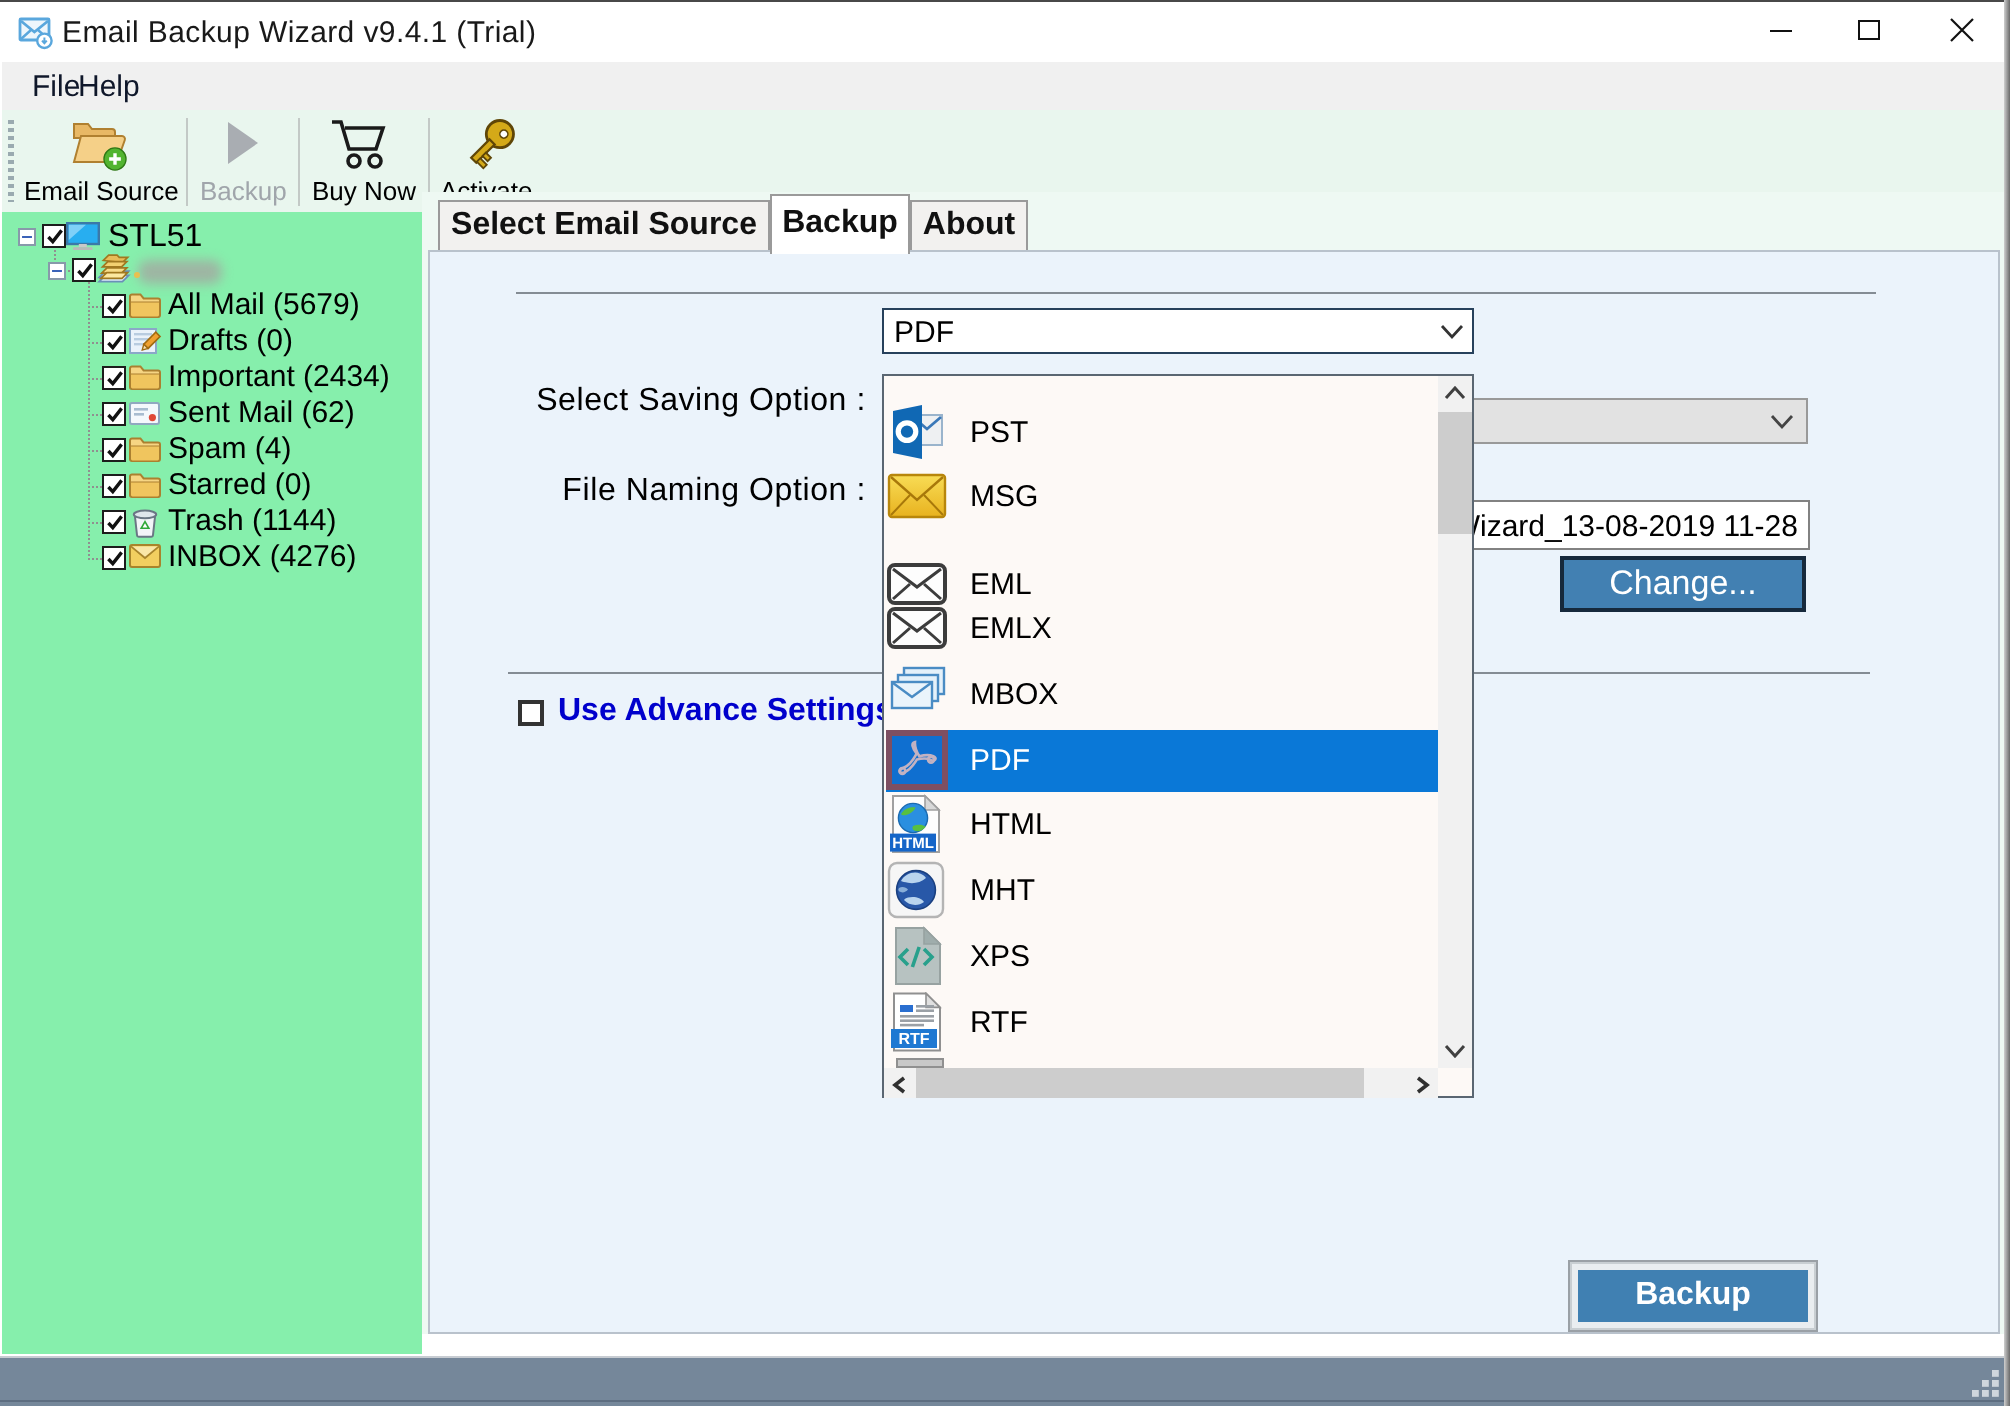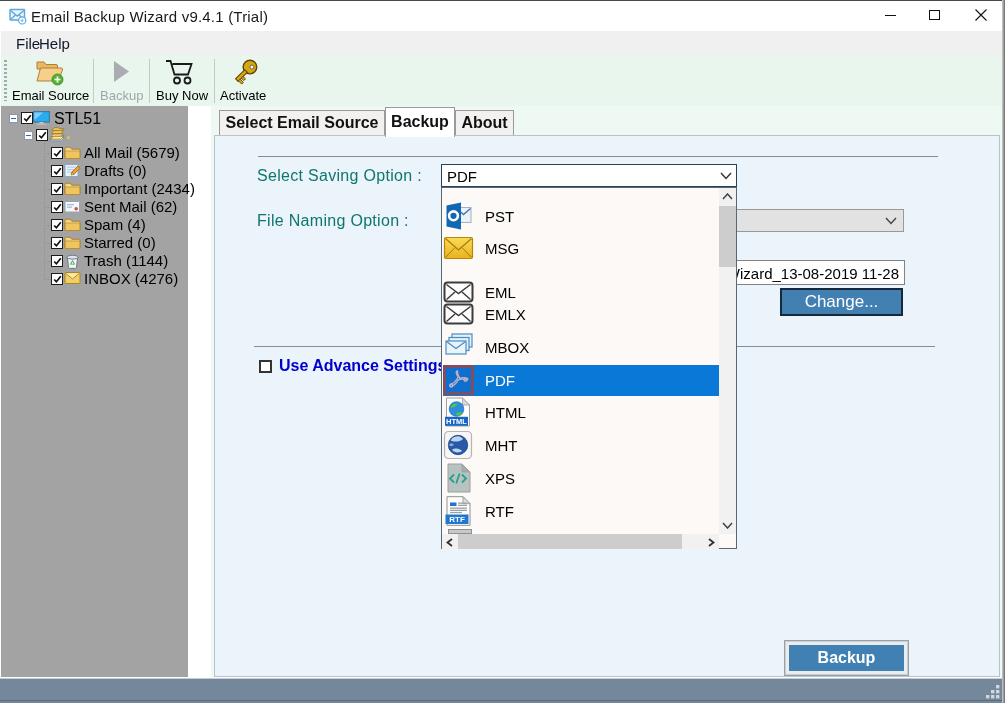--- a/index.html
+++ b/index.html
@@ -20,39 +20,39 @@
   .menuitem { position:absolute; top:4px; font-size:15px; color:#0f172a; }
 
   
   #toolbar { position:absolute; left:1px; top:55px; width:1002px; height:51px; background:#e9f6ee; }
   #grip { position:absolute; left:3px; top:5px; width:3px; height:41px;
           background:repeating-linear-gradient(180deg,#9aaab0 0 2px, transparent 2px 4px); }
   .tsep { position:absolute; top:4px; width:1px; height:44px; background:#c3c9c6; }
   .tlabel { position:absolute; font-size:13px; color:#000000; top:33px; white-space:nowrap; }
 
   
-  #leftpanel { position:absolute; left:1px; top:106px; width:187px; height:571px; background:#a3a3a3; }
+  #leftpanel { position:absolute; left:1px; top:106px; width:210px; height:571px; background:#86efac; }
   .ttext { position:absolute; font-size:15px; color:#000; white-space:nowrap; }
   .cb { position:absolute; width:12px; height:12px; background:#fff; border:1.5px solid #1c1c1c; }
   .exp { position:absolute; width:9px; height:9px; background:#fff; border:1px solid #8899aa; }
   .dotv { position:absolute; width:1px; background-image:repeating-linear-gradient(180deg,#909090 0 1px, transparent 1px 2px); }
   .doth { position:absolute; height:1px; background-image:repeating-linear-gradient(90deg,#909090 0 1px, transparent 1px 2px); }
   #blur1 { position:absolute; left:68px; top:24px; width:42px; height:12px; background:#a6a2a0; border-radius:5px; filter:blur(3px); opacity:.75; }
 
   
-  #rightarea { position:absolute; left:211px; top:106px; width:792px; height:571px; background:#eef9f3; }
+  #rightarea { position:absolute; left:211px; top:96px; width:792px; height:571px; background:#eef9f3; }
   .tab { position:absolute; top:4px; height:25px; background:#f2f1ef; border:1px solid #9a9a9a; border-bottom:none;
          font-size:16px; font-weight:bold; color:#111; text-align:center; line-height:24px; }
   #tab-active { position:absolute; top:1px; height:30px; background:#fff; border:1px solid #9a9a9a; border-bottom:none;
          font-size:16px; font-weight:bold; color:#111; text-align:center; line-height:28px; z-index:3; }
   #page { position:absolute; left:3px; top:29px; width:786px; height:542px; background:#ebf3fb;
           border:1px solid #b9c2cc; }
 
   
-  .flabel { position:absolute; font-size:16px; letter-spacing:0.3px; color:#0f766e; white-space:nowrap; width:176px; }
+  .flabel { position:absolute; font-size:16px; letter-spacing:0.3px; color:#000000; white-space:nowrap; text-align:right; width:176px;margin-top:35px; }
   .hline  { position:absolute; height:1px; background:#848c94; }
   #combo1 { position:absolute; left:226px; top:28px; width:296px; height:23px; background:#fff; border:1px solid #27415c; }
   #combo2 { position:absolute; left:226px; top:73px; width:463px; height:23px; background:#e2e2e2; border:1px solid #999; }
   #destbox { position:absolute; left:226px; top:124px; width:464px; height:25px; background:#fff; border:1px solid #828282;
              font-size:15px; color:#000; overflow:hidden; }
   #btn-change { position:absolute; left:565px; top:152px; width:123px; height:28px; background:#4280b2;
                 border:2px solid #16293c; color:#fff; font-size:17px; text-align:center; line-height:23px; }
   #adv-cb { position:absolute; left:44px; top:224px; width:13px; height:13px; border:2px solid #333; background:#fff; }
   #adv-text { position:absolute; left:64px; top:221px; font-size:16px; font-weight:bold; color:#0000cc; white-space:nowrap; }
   #btn-backup { position:absolute; left:569px; top:504px; width:125px; height:36px; background:#4080b2;

